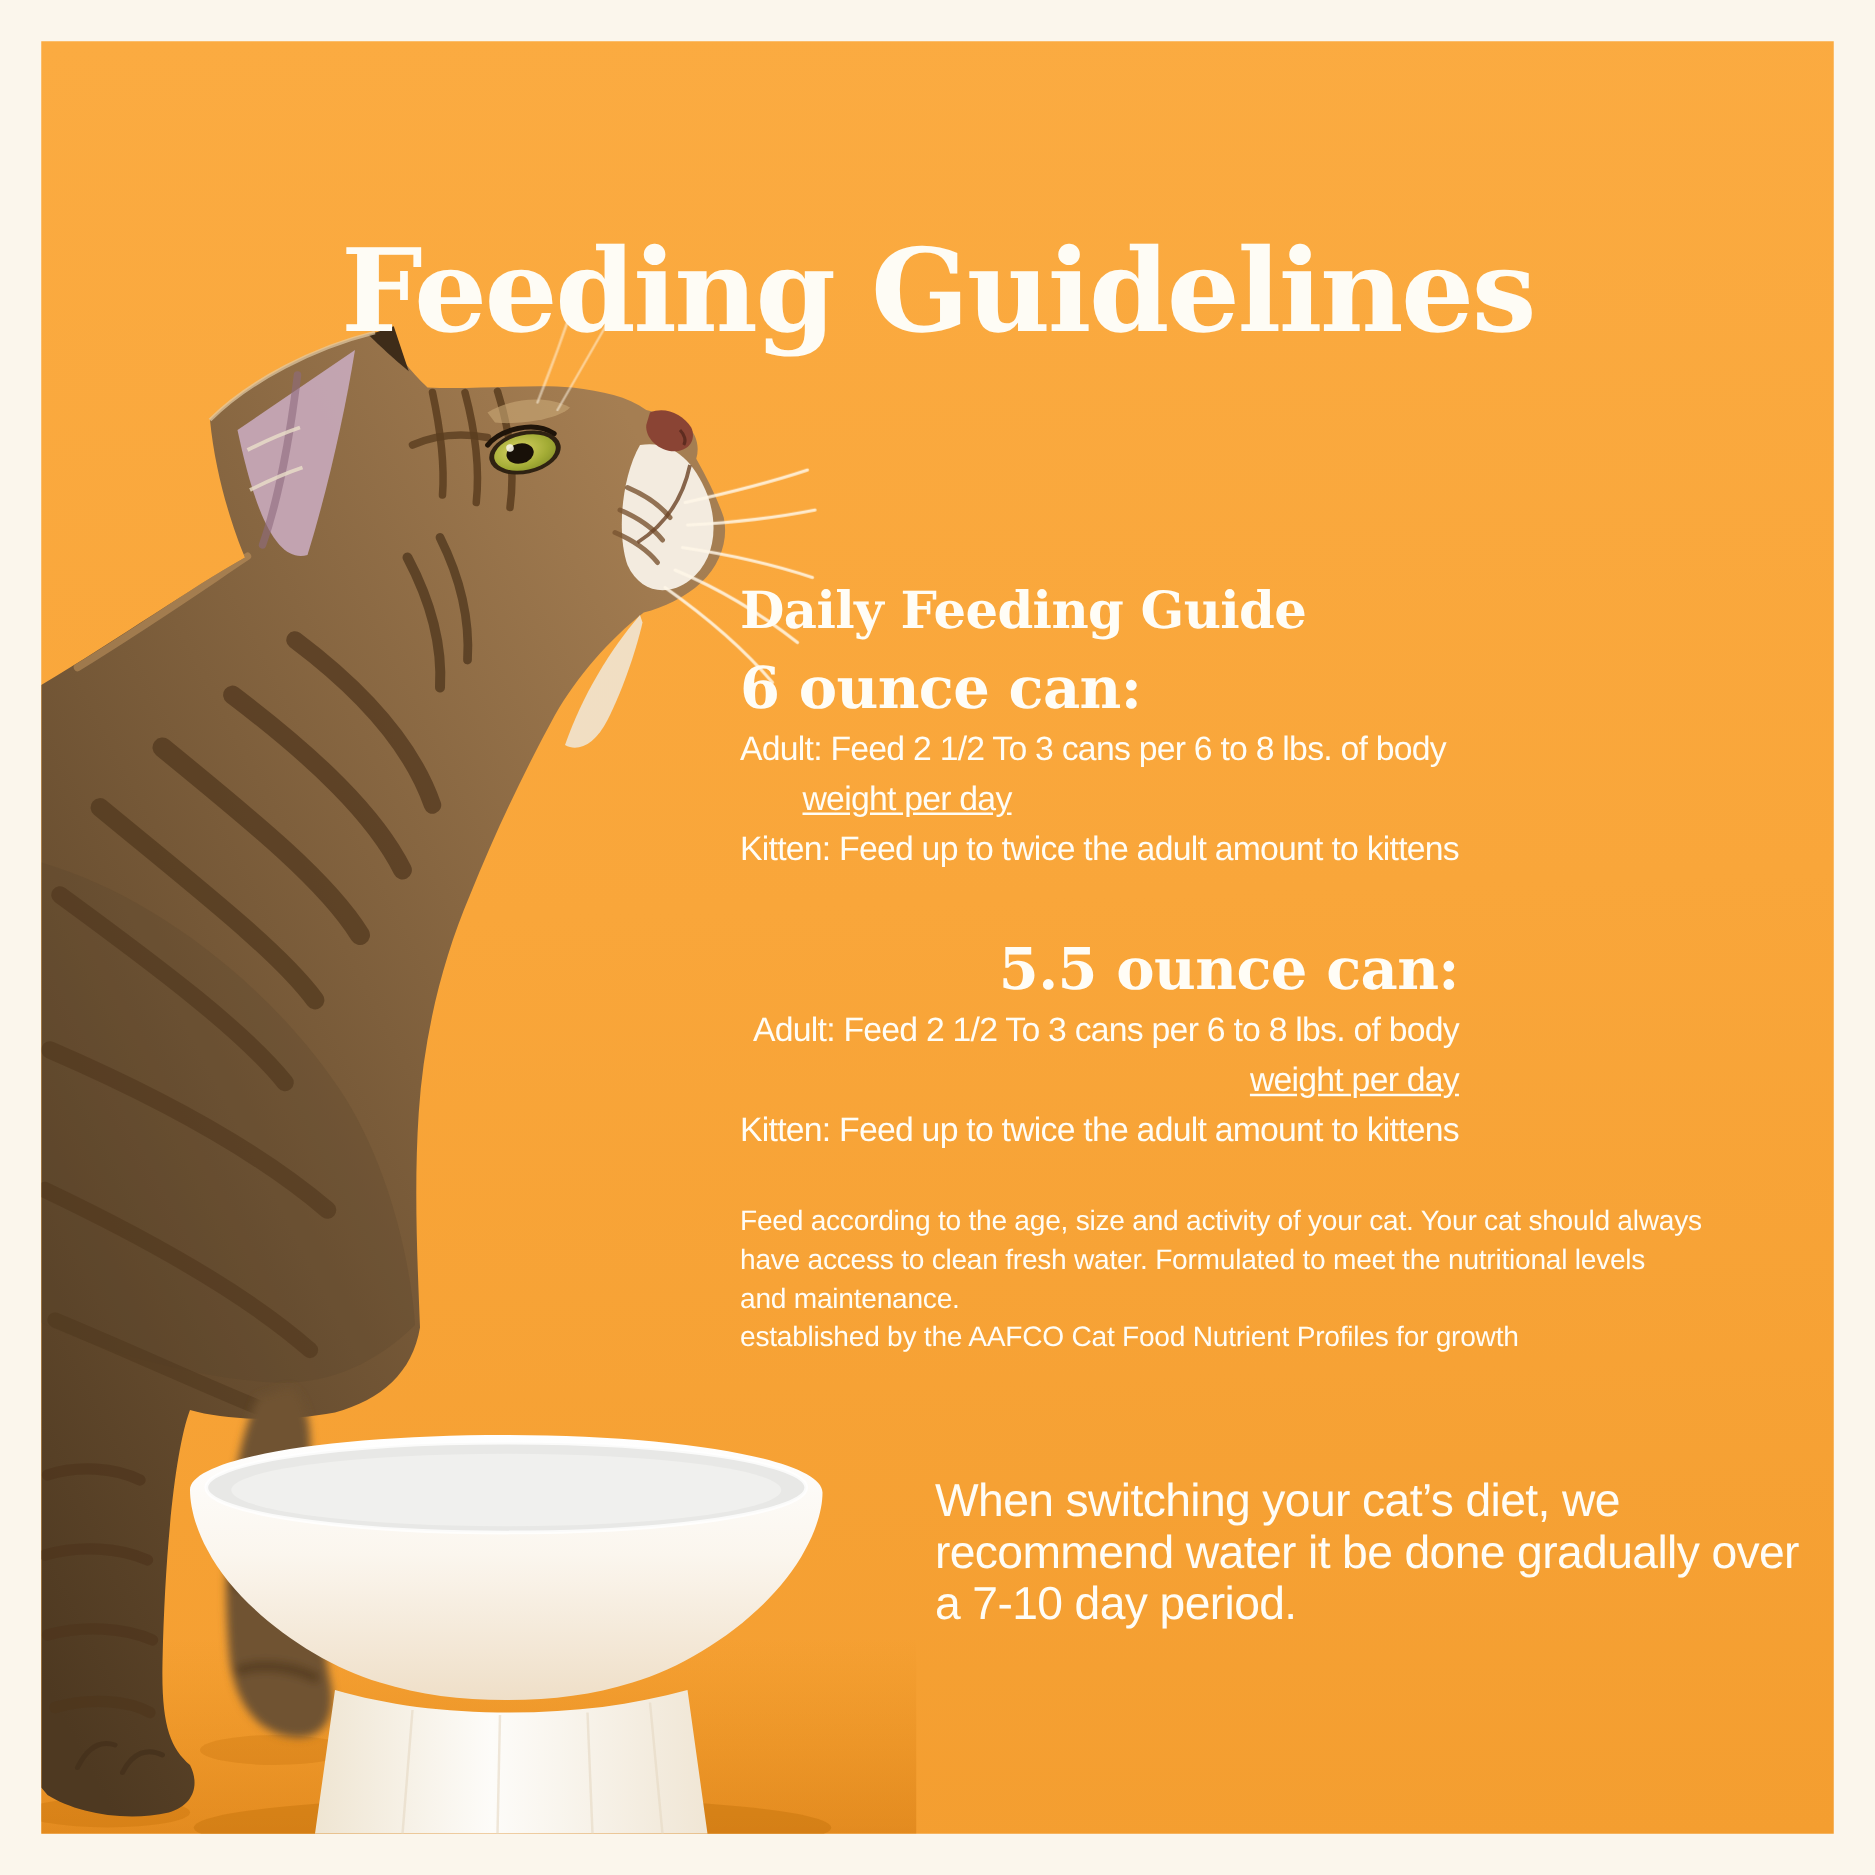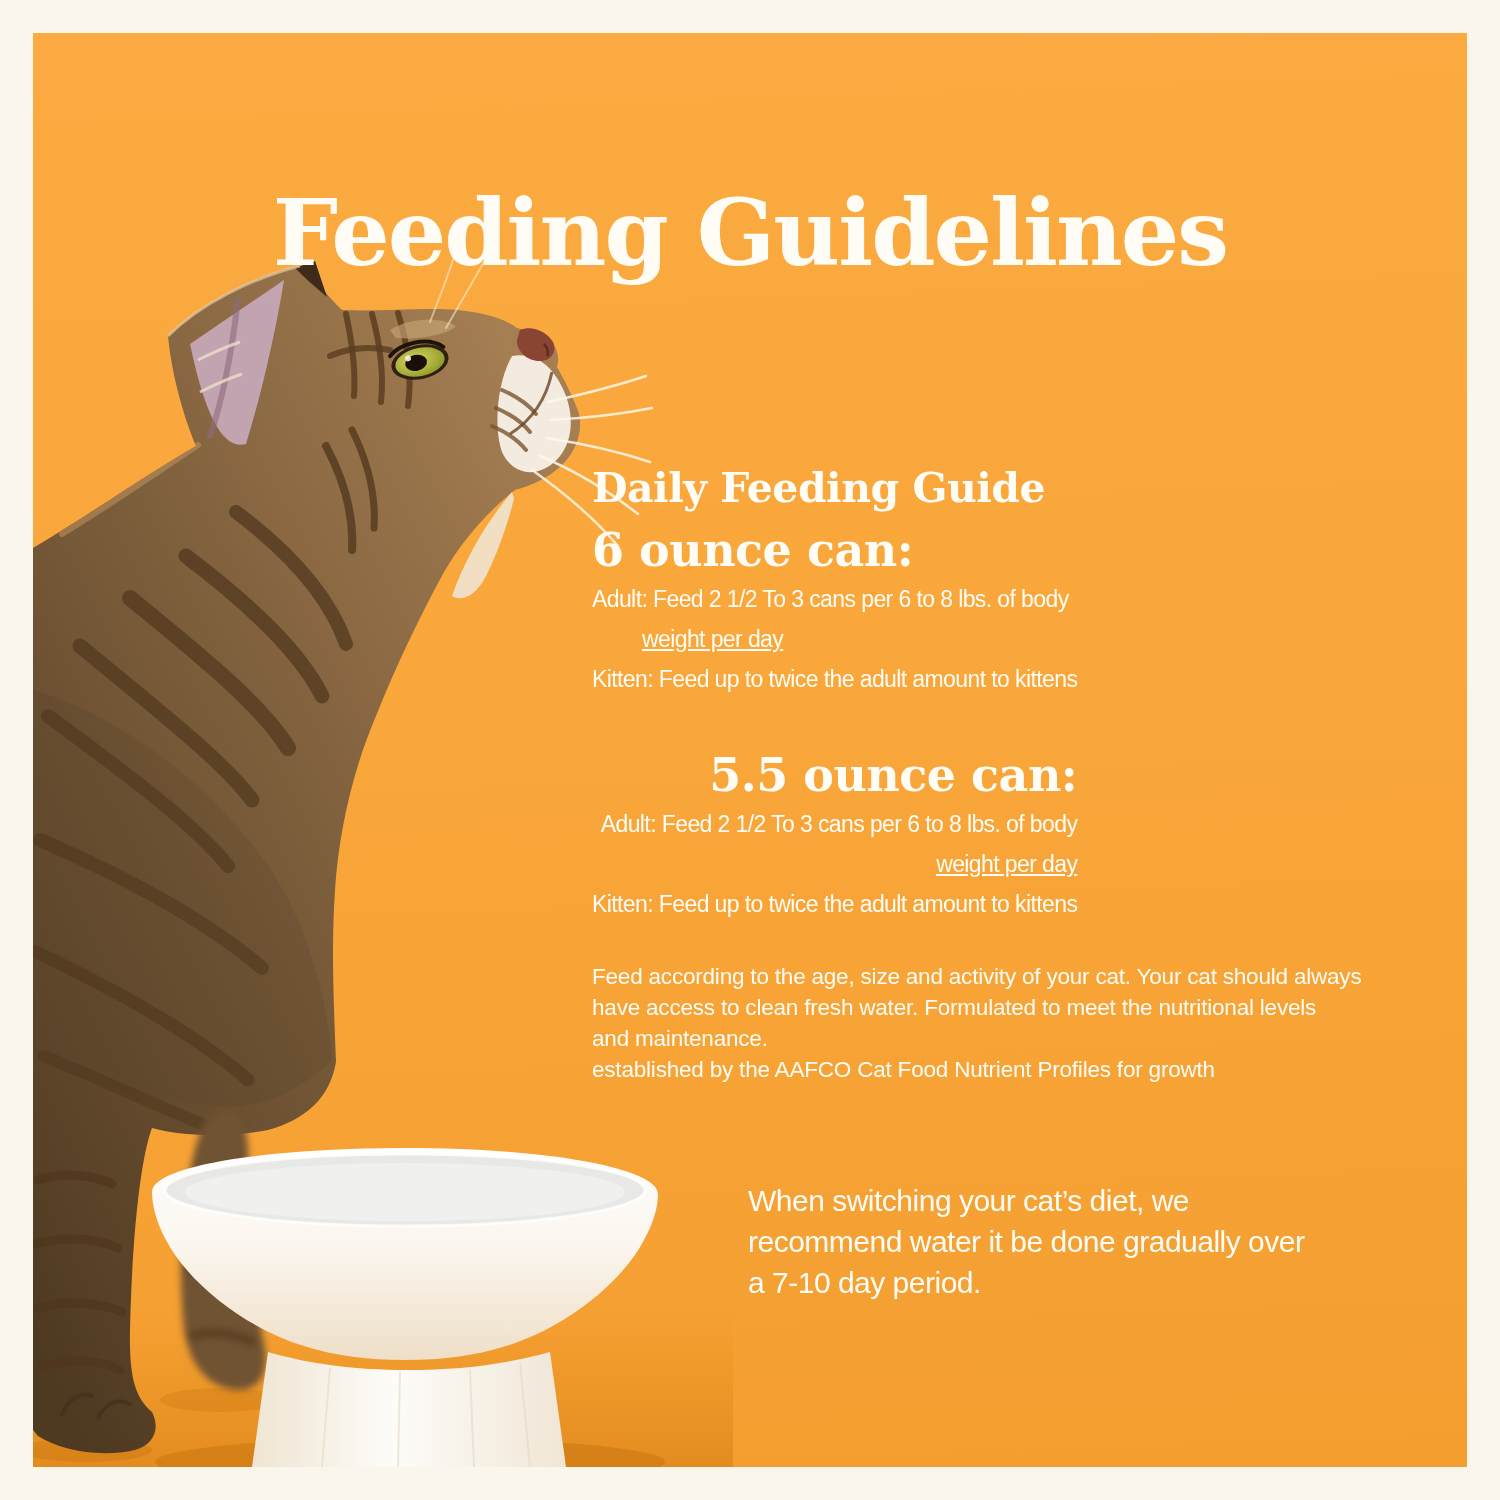--- a/index.html
+++ b/index.html
@@ -26,30 +26,30 @@
     color:#FEFCF5;
   }
   .guide-heading{
     top:435px;left:559px;
     font-size:41px;line-height:1;letter-spacing:-0.5px;text-align:right;
   }
   .sec{left:559px;}
   .sec-1{top:494px;}
   .sec-2{top:719px;text-align:right;}
   .can-label{font-size:46px;line-height:1;letter-spacing:-0.5px;}
-  .lines{margin-top:6px;font-size:23px;line-height:40px;letter-spacing:-0.6px;}
+  .lines{margin-top:6px;font-size:27px;line-height:40px;letter-spacing:-0.6px;}
   .line{white-space:nowrap;}
   .line.indent{margin-left:50px;text-decoration:underline;}
   .disclaimer{
     top:928px;left:559px;
     font-size:22.5px;line-height:31px;letter-spacing:-0.2px;
   }
   .note{
     top:1147px;left:715px;
-    font-size:30px;line-height:41px;letter-spacing:-0.5px;
+    font-size:37px;line-height:41px;letter-spacing:-0.5px;
   }
 </style>
 </head>
 <body>
 
 <div class="canvas">
   <div class="panel">
 
     <svg viewBox="0 0 1500 1500" aria-hidden="true">
       <defs>

